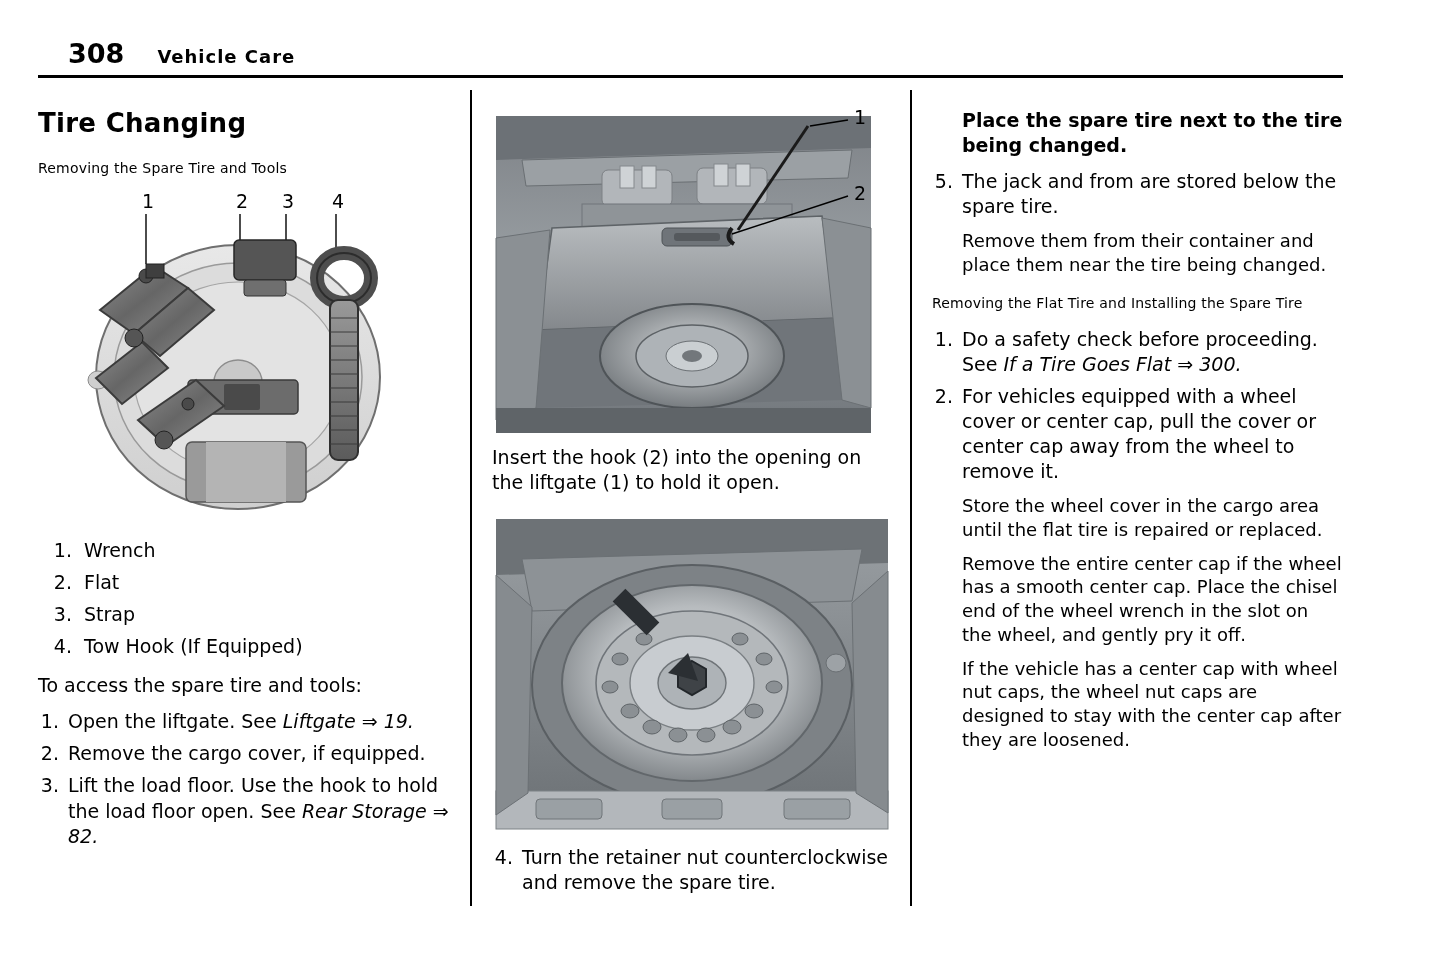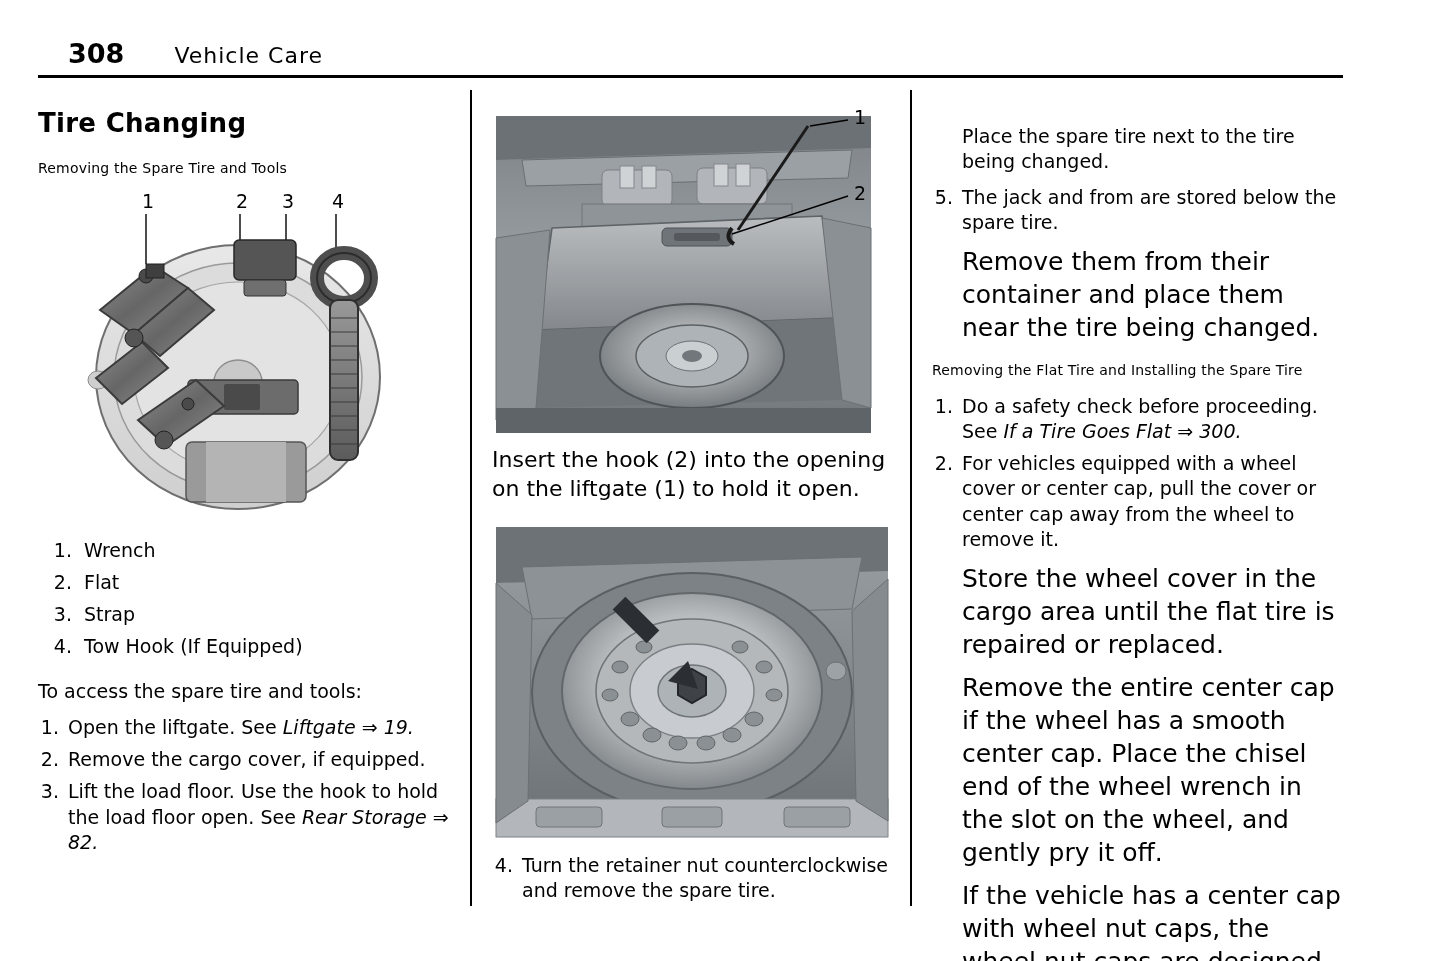--- a/index.html
+++ b/index.html
@@ -27,23 +27,23 @@
     display: flex;
     align-items: baseline;
   }
   .header .pagenum {
     font-size: 27px;
     font-weight: bold;
     letter-spacing: 0px;
     margin-left: 30px;
   }
   .header .chapter {
-    font-size: 22px;
-    font-weight: normal;
-    margin-left: 50px;
+    font-size: 18px;
+    font-weight: bold;
+    margin-left: 33px;
     letter-spacing: 1px;
   }
   .header-rule {
     position: absolute;
     left: 38px; top: 75px;
     width: 1305px;
     height: 3px;
     background: #000;
   }
   
@@ -100,41 +100,41 @@
     flex: 0 0 30px;
     text-align: right;
     padding-right: 9px;
   }
   ol.num li .txt { flex: 1; }
 
   .legend li .marker { width: 46px; flex: 0 0 46px; text-align: right; padding-right: 12px; }
   .arrow-ref { font-style: italic; }
 
   .caption {
-    font-size: 22px;
+    font-size: 19px;
     line-height: 1.32;
     margin: 12px 0 0 0;
   }
   .caption-indent {
     display: flex;
     font-size: 19px;
     line-height: 1.32;
     margin-top: 12px;
   }
   .caption-indent .marker { width: 30px; flex: 0 0 30px; text-align: right; padding-right: 9px; }
 
   .fig {
     position: relative;
     background: #fff;
   }
   .fig svg { display: block; }
 
   .hang {
     padding-left: 30px;
-    font-size: 25px;
+    font-size: 18px;
     line-height: 1.32;
     margin: 0 0 10px 0;
   }
 </style>
 </head>
 <body>
 
 <div class="page">
 
   <div class="header">
@@ -240,21 +240,21 @@
       <li>
           <span class="marker">3.</span>
           <span class="txt">Strap</span>
         </li>
       <li>
           <span class="marker">4.</span>
           <span class="txt">Tow Hook (If Equipped)</span>
         </li>
     </ul>
 
-    <p class="body" style="margin-top:20px;">To access the spare tire and tools:</p>
+    <p class="body" style="margin-top:14px;">To access the spare tire and tools:</p>
 
     <ol class="num">
       <li>
         <span class="marker">1.</span>
         <span class="txt"><span>Open the liftgate. See </span><span class="arrow-ref">Liftgate</span><span class="arrow-ref"> ⇒ 19.</span></span>
       </li>
       <li>
         <span class="marker">2.</span>
         <span class="txt">Remove the cargo cover, if equipped.</span>
       </li>
@@ -384,21 +384,21 @@
     </div>
 
     <div class="caption-indent">
       <span class="marker">4.</span>
       <span class="txt">Turn the retainer nut counterclockwise and remove the spare tire.</span>
     </div>
   </div>
 
   <div class="col col3">
 
-    <p class="body" style="padding-left:30px; margin-top:16px;">Place the spare tire next to the tire being changed.</p>
+    <p class="body" style="padding-left:30px; margin-top:0;font-weight:bold;">Place the spare tire next to the tire being changed.</p>
 
     <ol class="num">
       <li>
         <span class="marker">5.</span>
         <span class="txt">The jack and from are stored below the spare tire.</span>
       </li>
     </ol>
 
     <p class="hang">Remove them from their container and place them near the tire being changed.</p>
 

